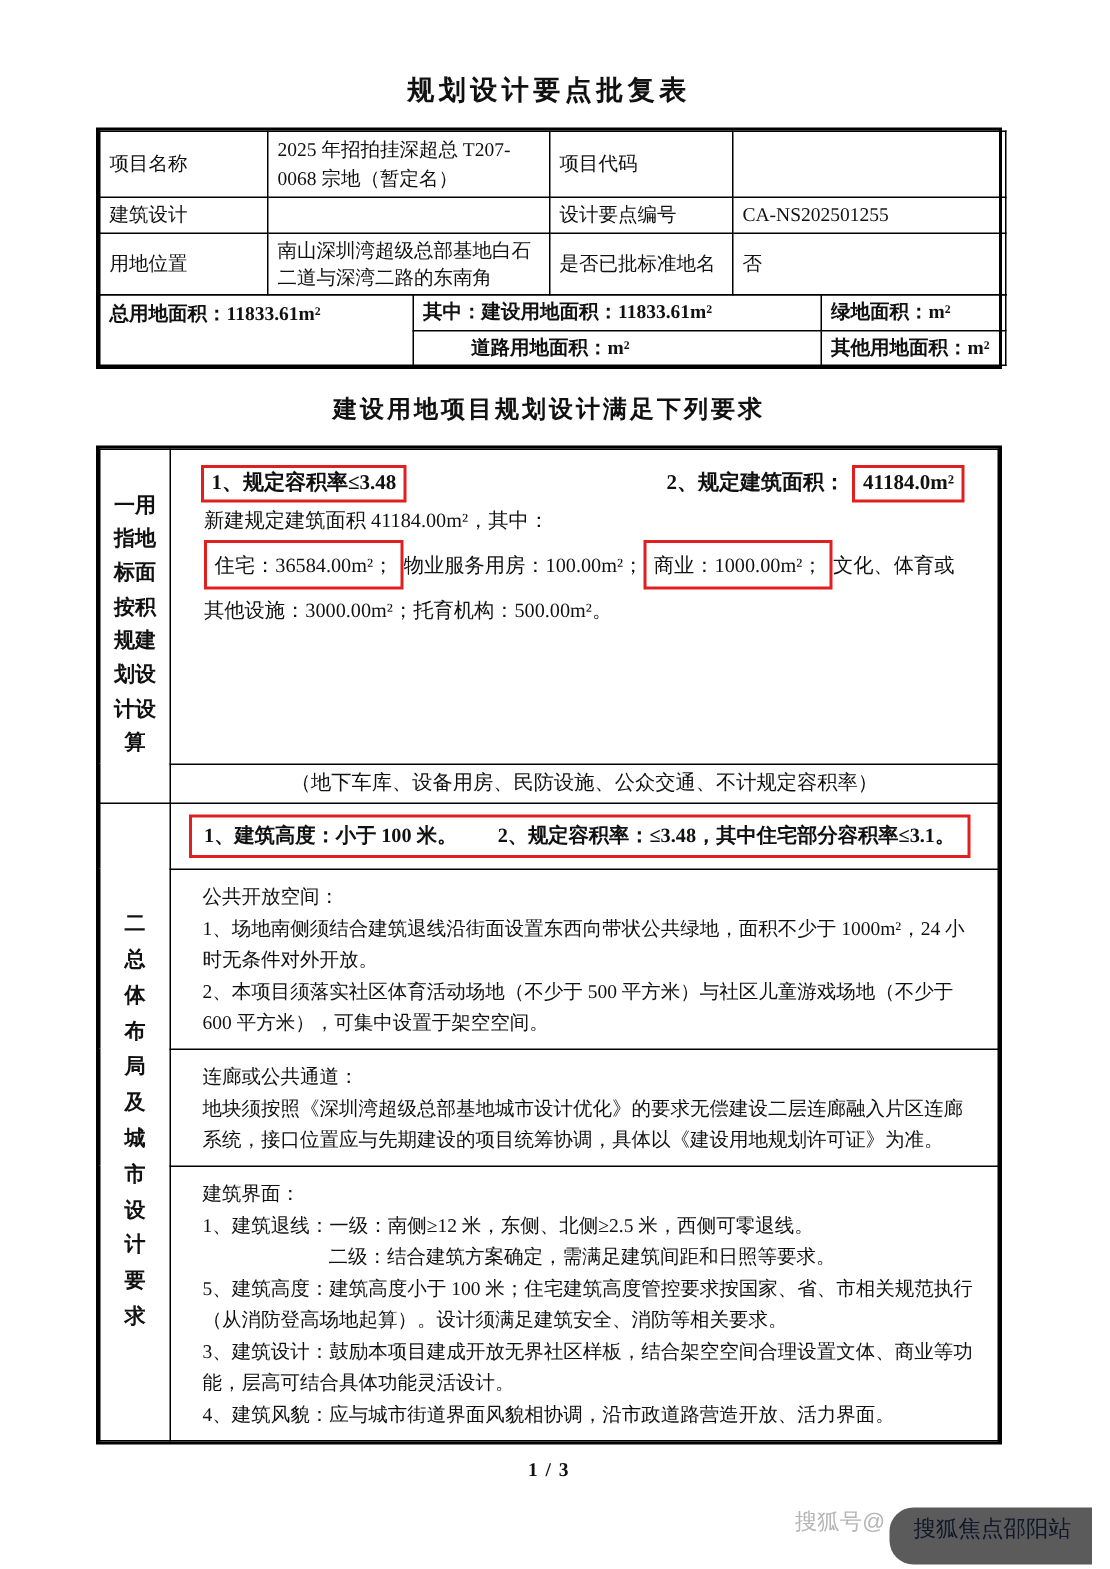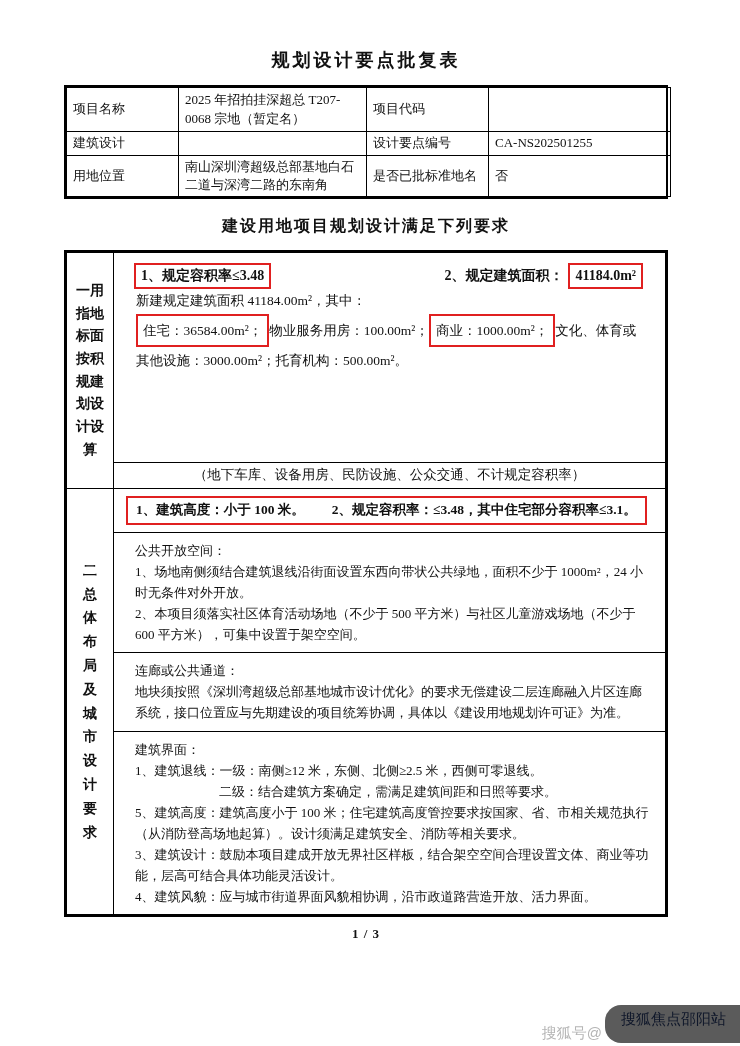--- a/index.html
+++ b/index.html
@@ -106,24 +106,24 @@
   .page-number {
     text-align: center;
     font-weight: 700;
     font-size: 13px;
     letter-spacing: 1px;
     margin-top: 9px;
   }
 
   .watermark {
     position: absolute;
-    right: 0;
+    right: 12px;
     bottom: 3px;
     display: flex;
-    align-items: flex-end;
+    align-items: flex-start;
     font-family: "Liberation Sans", "DejaVu Sans", sans-serif;
     font-size: 15px;
   }
   .wm-prefix { color: #b5b5b5; margin-right: 3px; }
   .wm-pill {
     background: rgba(62, 62, 62, 0.85);
     color: #0f172a;
     padding: 5px 14px 14px 16px;
     border-radius: 16px 0 0 16px;
   }
@@ -158,20 +158,38 @@
             <td>CA-NS202501255</td>
           </tr>
           <tr class="rh36">
             <td>用地位置</td>
             <td>南山深圳湾超级总部基地白石二道与深湾二路的东南角</td>
             <td>是否已批标准地名</td>
             <td>否</td>
           </tr>
         </tbody>
       </table>
+      <table class="t1b">
+        <colgroup>
+            <col style="width:209px">
+            <col style="width:272px">
+            <col style="width:123px">
+          </colgroup>
+        <tbody>
+          <tr class="rh20">
+            <td rowspan="2" class="b top">总用地面积：11833.61m²</td>
+            <td class="b">其中：建设用地面积：11833.61m²</td>
+            <td class="b">绿地面积：m²</td>
+          </tr>
+          <tr class="rh20">
+            <td class="b ind37">道路用地面积：m²</td>
+            <td class="b">其他用地面积：m²</td>
+          </tr>
+        </tbody>
+      </table>
     </div>
 
     <div class="section-heading">建设用地项目规划设计满足下列要求</div>
 
     <div class="tbl-wrap">
       <table class="t2">
         <colgroup>
             <col style="width:47px">
             <col>
           </colgroup>

